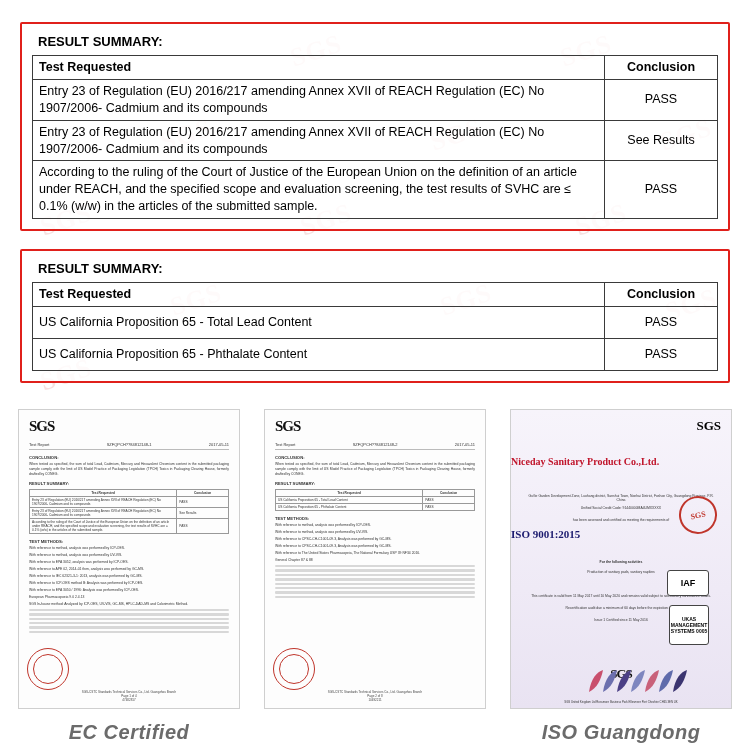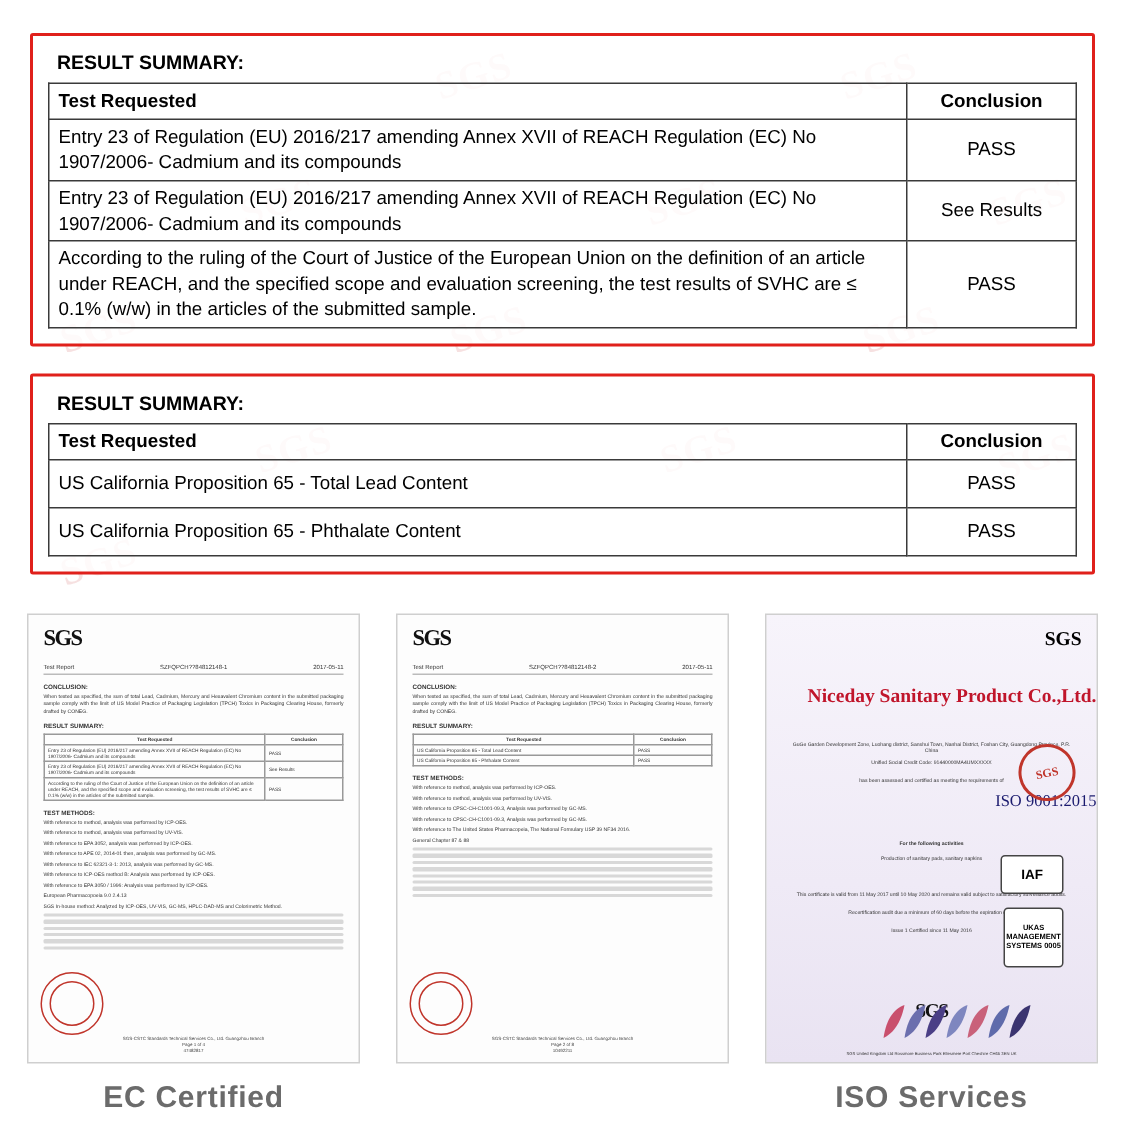--- a/index.html
+++ b/index.html
@@ -87,20 +87,21 @@
     position:relative;
     overflow:hidden;
     box-sizing:border-box;
   }
   .cert-caption{
     margin-top:12px;
     font-size:20px;
     font-weight:bold;
     color:#6b6b6b;
     letter-spacing:.5px;
+    font-style:italic;
   }
 
   
   .mini{position:absolute;inset:0;padding:8px 10px;box-sizing:border-box;font-size:3.2px;color:#333;}
   .mini-head{display:flex;justify-content:space-between;align-items:flex-start;}
   .sgs-logo{font-family:"Liberation Serif",serif;font-weight:bold;font-size:15px;letter-spacing:-1px;color:#111;}
   .mini-row{display:flex;justify-content:space-between;font-size:4px;margin-top:7px;border-bottom:1px solid #bbb;padding-bottom:2px;}
   .mini-h{font-weight:bold;font-size:4.2px;margin-top:5px;}
   .mini-p{font-size:3.4px;line-height:1.45;margin-top:2px;text-align:justify;}
   .mini-tbl{width:100%;border-collapse:collapse;margin-top:3px;}
@@ -112,23 +113,23 @@
     border:1.5px solid #c0352b;left:8px;bottom:18px;
     background:rgba(255,255,255,.3);
   }
   .stamp:after{
     content:"";position:absolute;inset:5px;border:1px solid #c0352b;border-radius:50%;
   }
 
   
   .iso{background:linear-gradient(180deg,#f7f4fb 0%,#efeaf6 60%,#e9e3f2 100%);}
   .iso-sgs{position:absolute;top:8px;right:10px;font-family:"Liberation Serif",serif;font-weight:bold;font-size:13px;}
-  .iso-title{position:absolute;top:46px;left:0;right:0;text-align:right;font-size:13px;color:#c0152b;font-family:"Liberation Serif",serif;font-weight:bold;}
+  .iso-title{position:absolute;top:46px;left:0;right:0;text-align:left;font-size:10px;color:#c0152b;font-family:"Liberation Serif",serif;font-weight:bold;}
   .iso-line{position:absolute;left:16px;right:16px;text-align:center;font-size:3.4px;color:#333;}
-  .iso-std{position:absolute;top:118px;left:0;right:0;text-align:right;font-size:11px;font-weight:normal;color:#1a1a6e;font-family:"Liberation Serif",serif;}
+  .iso-std{position:absolute;top:118px;left:0;right:0;text-align:left;font-size:11px;font-weight:bold;color:#1a1a6e;font-family:"Liberation Serif",serif;}
   .iso-badge{position:absolute;border:1px solid #444;border-radius:3px;background:#fff;display:flex;align-items:center;justify-content:center;font-weight:bold;}
   .iso-stamp{position:absolute;right:14px;top:86px;width:34px;height:34px;border:2px solid #c0352b;border-radius:50%;transform:rotate(-12deg);}
   .iso-stamp:after{content:"SGS";position:absolute;inset:0;display:flex;align-items:center;justify-content:center;color:#c0352b;font-size:8px;font-weight:bold;font-family:"Liberation Serif",serif;}
   .sgs-foot{position:absolute;bottom:26px;left:0;right:0;text-align:center;font-size:13px;font-weight:bold;font-family:"Liberation Serif",serif;color:#111;letter-spacing:-1px;}
   .feather{position:absolute;bottom:14px;left:0;right:0;height:26px;}
 </style>
 </head>
 <body>
 
 <div class="watermarks">
@@ -342,16 +343,16 @@
           <path d="M92 24 C94 10, 100 4, 106 2 C104 12, 100 20, 92 24Z" fill="#6c6fae"></path>
           <path d="M106 24 C108 10, 114 4, 120 2 C118 12, 114 20, 106 24Z" fill="#4b3f86"></path>
           <path d="M120 24 C122 10, 128 4, 134 2 C132 12, 128 20, 120 24Z" fill="#7e86bf"></path>
           <path d="M134 24 C136 10, 142 4, 148 2 C146 12, 142 20, 134 24Z" fill="#c9617a"></path>
           <path d="M148 24 C150 10, 156 4, 162 2 C160 12, 156 20, 148 24Z" fill="#5f6bab"></path>
           <path d="M162 24 C164 10, 170 4, 176 2 C174 12, 170 20, 162 24Z" fill="#3b3470"></path>
         </g>
       </svg>
       <div class="iso-line" style="bottom:4px;top:auto;font-size:2.8px;">SGS United Kingdom Ltd Rossmore Business Park Ellesmere Port Cheshire CH65 3EN UK</div>
     </div>
-    <div class="cert-caption">ISO Services</div>
+    <div class="cert-caption">ISO Guangdong</div>
   </div>
 
 </div>
 
 </body></html>

